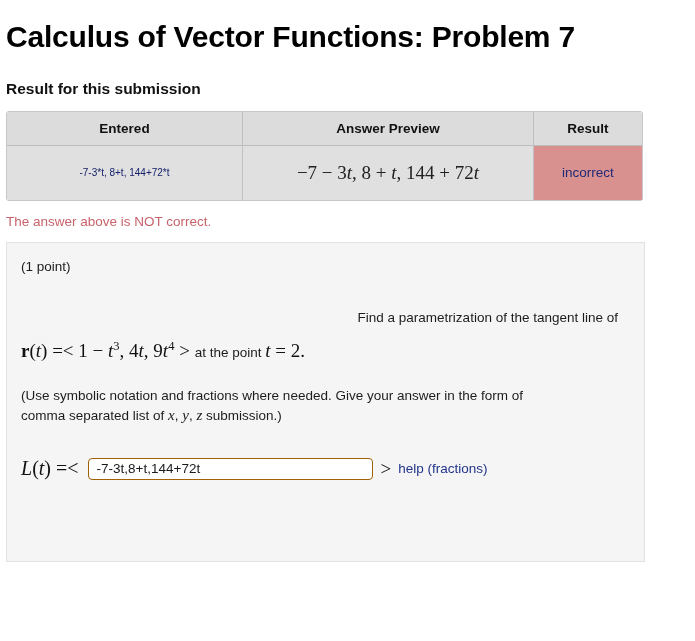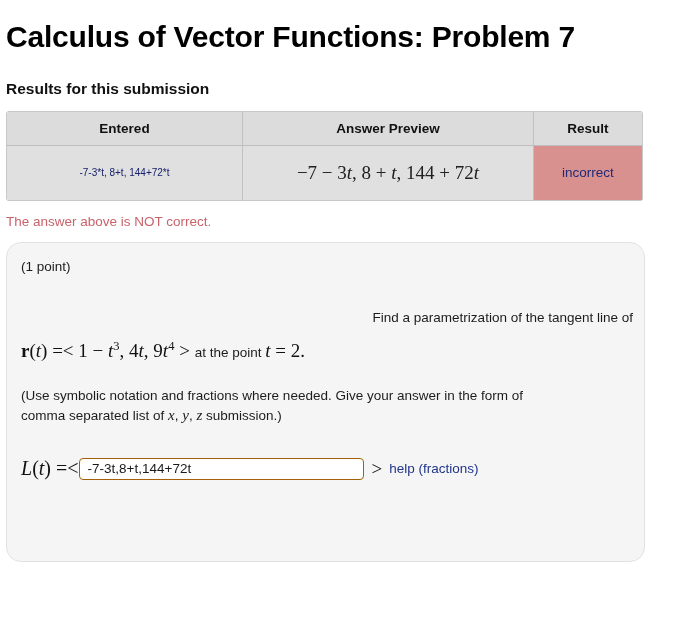--- a/index.html
+++ b/index.html
@@ -128,22 +128,22 @@
     padding: 13px 0 0 6px;
   }
 
   
   .problem-panel {
     margin: 13px 0 0 6px;
     width: 639px;
     min-height: 320px;
     background: #f5f5f5;
     border: 1px solid #e2e2e2;
-    border-radius: 15px;
-    padding: 16px 11px 20px 14px;
+    border-radius: 0;
+    padding: 16px 26px 20px 14px;
   }
   .point-note {
     font-size: 13.5px;
     color: #1c1c1c;
     margin: 0 0 34px 0;
   }
   .prob-text {
     font-size: 13.5px;
     color: #1c1c1c;
     margin: 0 0 16px 0;
@@ -178,20 +178,21 @@
     display: flex;
     align-items: center;
     margin-top: 30px;
     gap: 0;
   }
   .answer-label {
     font-family: "Liberation Serif", serif;
     font-size: 20px;
     color: #111111;
     white-space: nowrap;
+    margin-right: 9px;
   }
   .answer-label .mi { font-style: italic; }
   .answer-input {
     width: 285px;
     height: 22px;
     background: #ffffff;
     border: 1px solid #a16207;
     border-radius: 4px;
     font-family: "Liberation Sans", sans-serif;
     font-size: 13.5px;
@@ -214,21 +215,21 @@
   }
 </style>
 </head>
 <body>
 
 <div class="page">
 
   <h1 class="page-title">Calculus of Vector Functions: Problem 7</h1>
 
 
-  <h2 class="results-heading">Results for this submission</h2>
+  <h2 class="results-heading">Result for this submission</h2>
 
   <div class="table-wrap">
     <table class="results">
       <thead>
         <tr>
           <th class="col-entered">Entered</th>
           <th class="col-preview">Answer Preview</th>
           <th class="col-result">Result</th>
         </tr>
       </thead>

